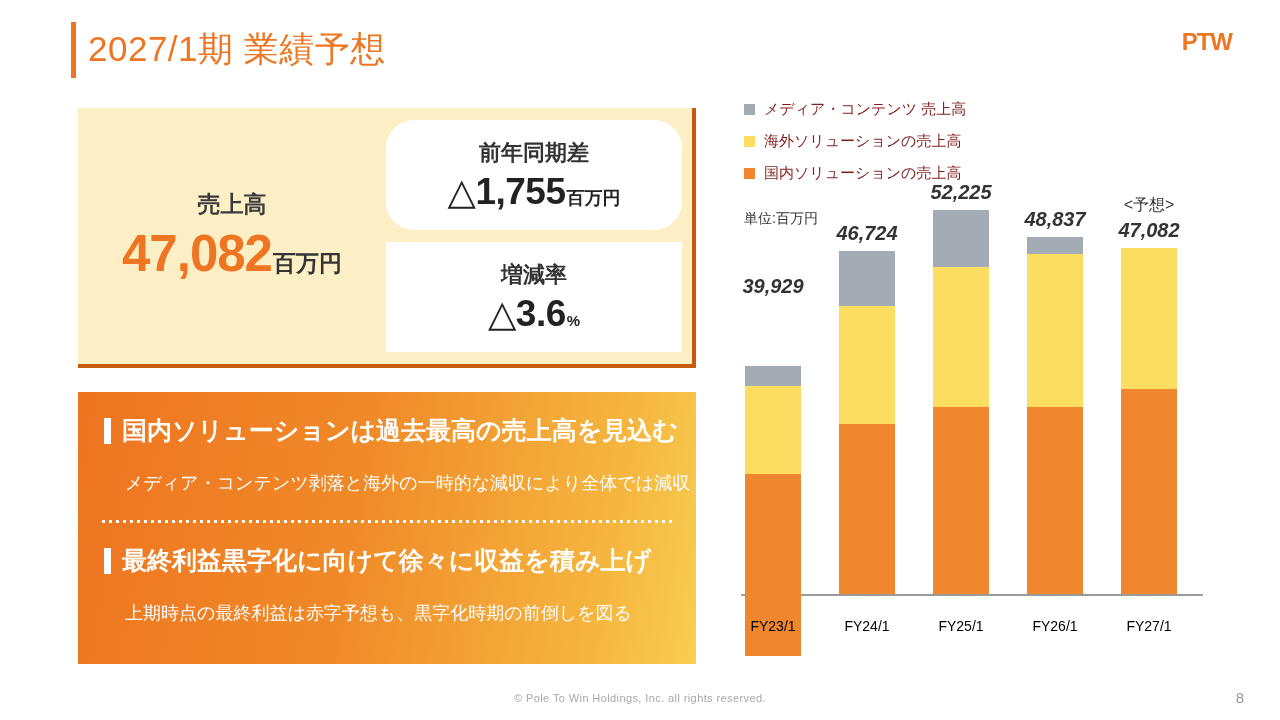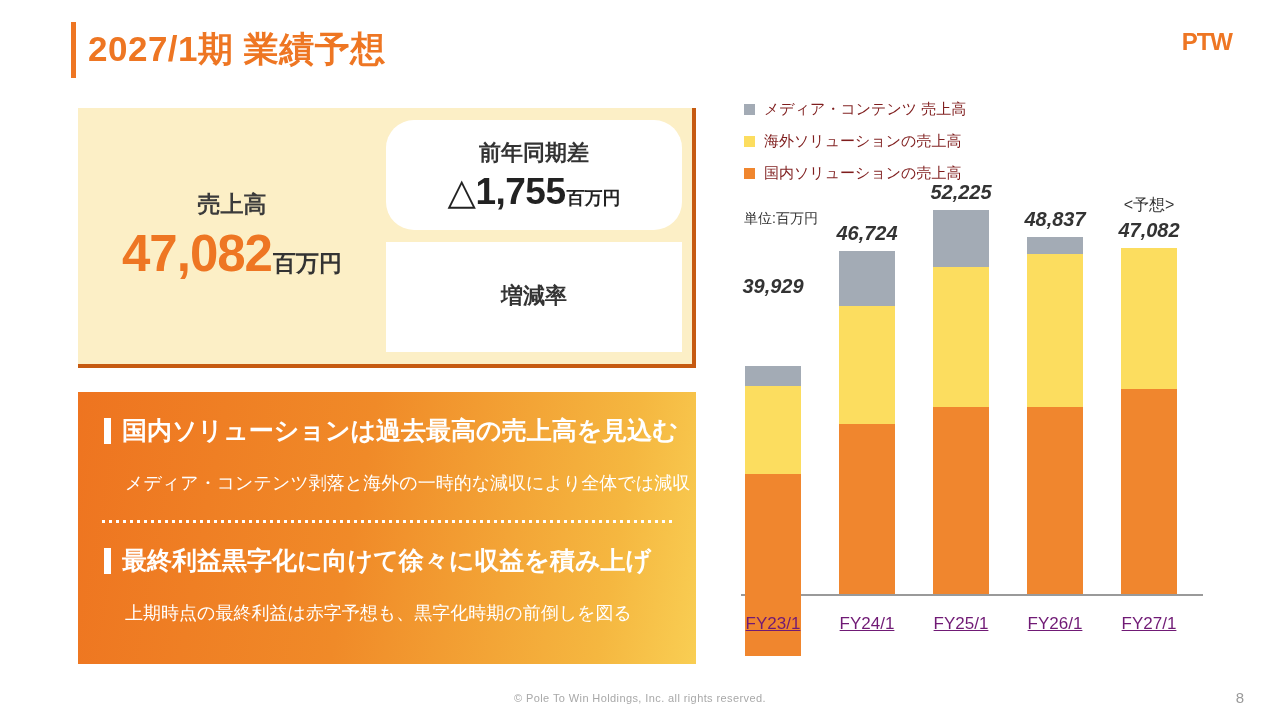--- a/index.html
+++ b/index.html
@@ -11,21 +11,21 @@
   }
   #slide { position: relative; width: 1280px; height: 720px; background: #fff; }
 
   
   #title-accent {
     position: absolute; left: 71px; top: 22px;
     width: 5px; height: 56px; background: #EE7623;
   }
   #page-title {
     position: absolute; left: 88px; top: 26px;
-    font-size: 35px; font-weight: bold; color: #EE7623;
+    font-size: 35px; font-weight: normal; color: #EE7623;
     letter-spacing: 0.5px; white-space: nowrap;
   }
   #logo {
     position: absolute; right: 48px; top: 28px;
     font-size: 24px; font-weight: bold; color: #EE7623;
     letter-spacing: -1px;
   }
 
   
   #kpi-card {
@@ -96,21 +96,21 @@
   .bar-value {
     position: absolute; left: 50%; transform: translateX(-50%);
     font-size: 20px; font-weight: bold; color: #333; white-space: nowrap; font-style: italic;
   }
   .bar-note {
     position: absolute; left: 50%; transform: translateX(-50%);
     font-size: 16px; color: #333; white-space: nowrap;
   }
   .bar-cat {
     position: absolute; left: 50%; transform: translateX(-50%);
-    bottom: -40px; font-size: 17px; color: #701a75; white-space: nowrap; text-decoration: underline;
+    bottom: -40px; font-size: 14px; color: #000000; white-space: nowrap;
   }
 
   
   #footer {
     position: absolute; left: 0; bottom: 16px; width: 100%;
     text-align: center; font-size: 11px; color: #a8a8a8; letter-spacing: 0.4px;
   }
   #page-number {
     position: absolute; right: 36px; bottom: 14px;
     font-size: 15px; color: #9a9a9a;
@@ -137,20 +137,24 @@
     <div class="kpi-sub" id="kpi-sub-1">
       <div class="kpi-sub-label">前年同期差</div>
       <div class="kpi-sub-value-row">
         <span class="kpi-sub-value">△1,755</span>
         <span class="kpi-sub-unit">百万円</span>
       </div>
     </div>
 
     <div class="kpi-sub" id="kpi-sub-2">
       <div class="kpi-sub-label">増減率</div>
+      <div class="kpi-sub-value-row">
+        <span class="kpi-sub-value">△3.6</span>
+        <span class="kpi-sub-unit small">%</span>
+      </div>
     </div>
   </div>
 
   <div id="message-box">
     <div class="msg-block" id="msg-block-1">
       <div class="msg-head">
         <span class="msg-bar"></span>
         <span class="msg-head-text">国内ソリューションは過去最高の売上高を見込む</span>
       </div>
       <div class="msg-sub">メディア・コンテンツ剥落と海外の一時的な減収により全体では減収</div>

